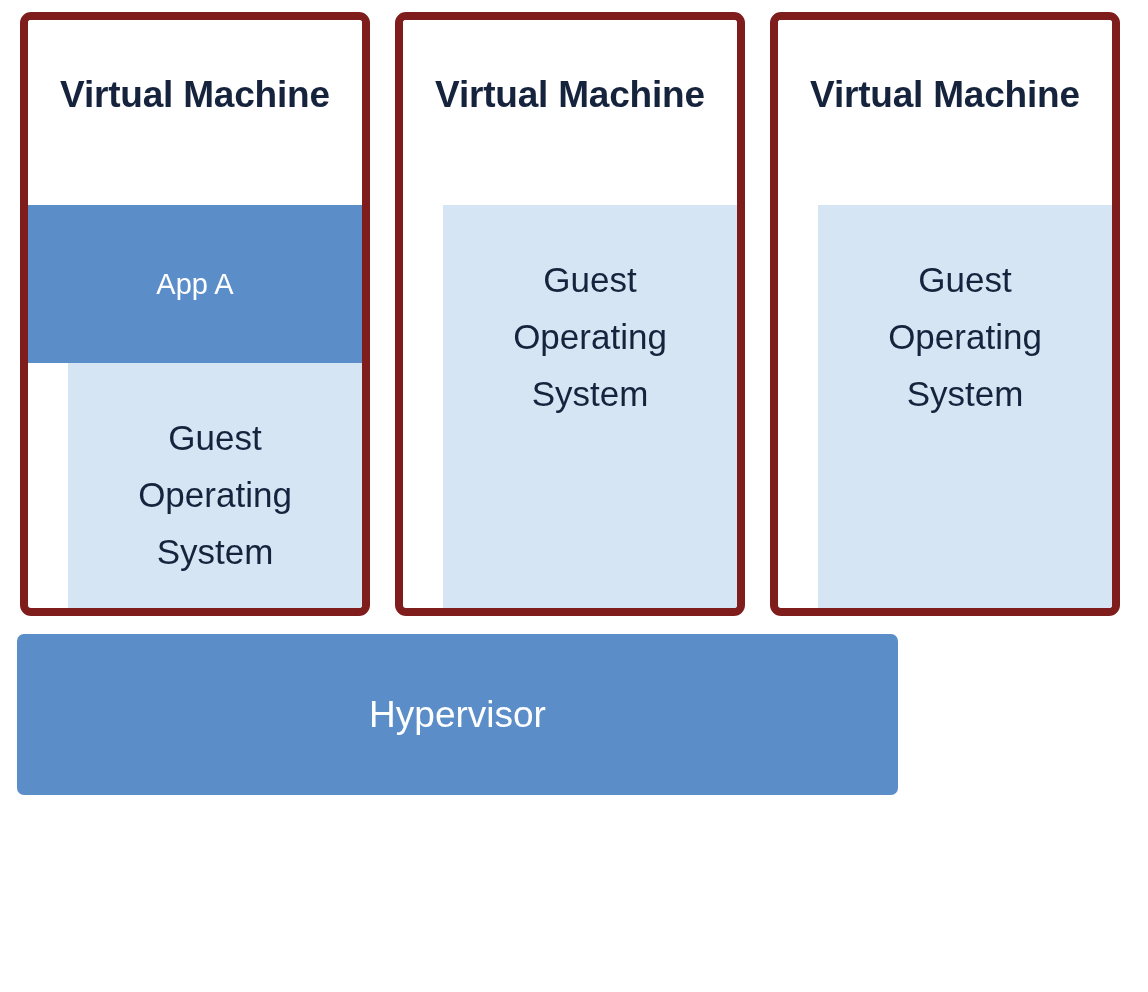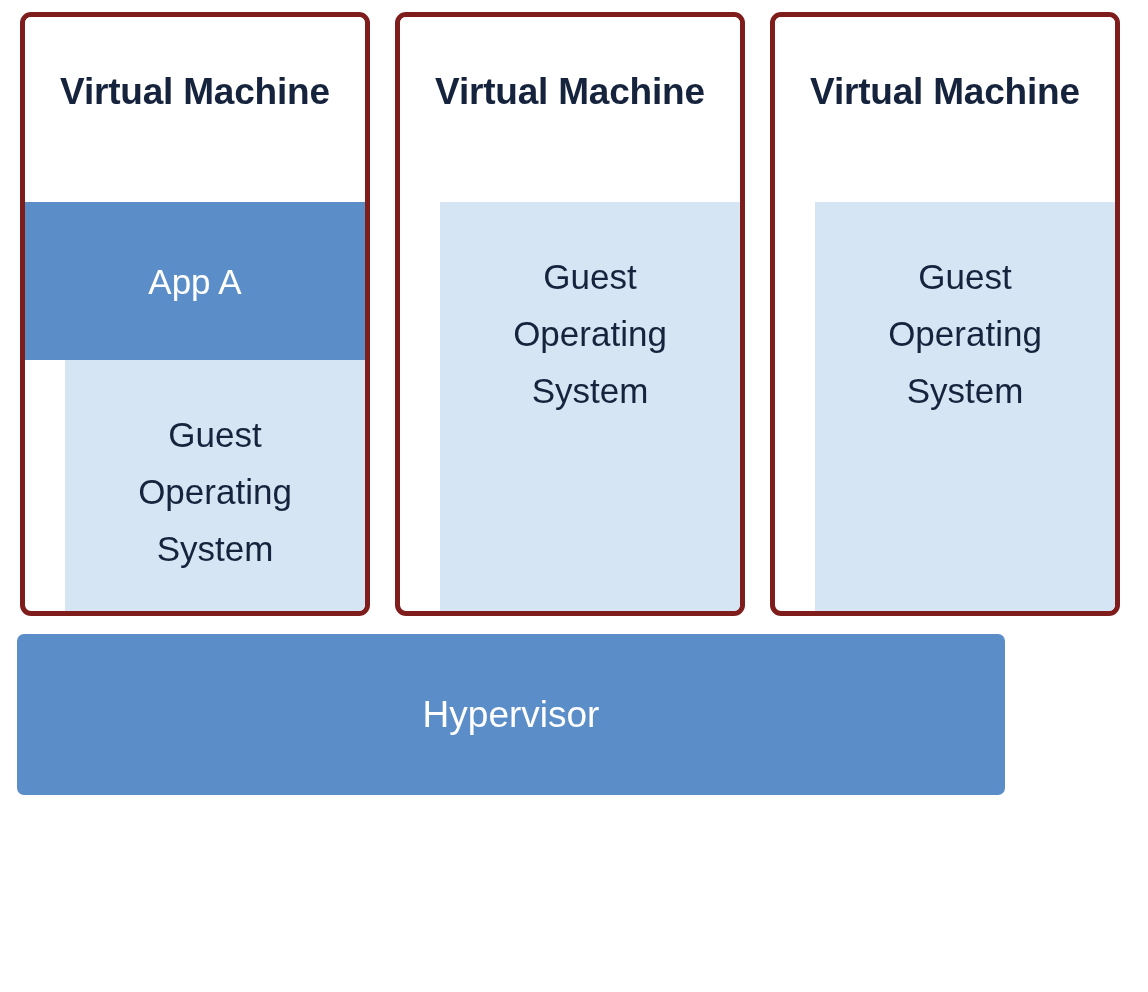--- a/index.html
+++ b/index.html
@@ -25,21 +25,21 @@
     top: 12px;
     width: 1100px;
     height: 604px;
     display: flex;
     flex-direction: row;
     gap: 25px;
   }
   .vm-card {
     flex: 1 1 0;
     box-sizing: border-box;
-    border: 5px solid #7f1d1d;
+    border: 8px solid #7f1d1d;
     border-radius: 11px;
     background: #ffffff;
     overflow: hidden;
     display: flex;
     flex-direction: column;
   }
   .vm-title {
     height: 185px;
     flex: 0 0 185px;
     display: flex;
@@ -55,21 +55,21 @@
     line-height: 1;
   }
   .vm-app {
     flex: 0 0 158px;
     height: 158px;
     background: #5b8ec8;
     color: #ffffff;
     display: flex;
     align-items: center;
     justify-content: center;
-    font-size: 35px;
+    font-size: 29px;
     font-weight: normal;
     line-height: 1;
   }
   .vm-os {
     flex: 1 1 auto;
     background: #d6e5f4;
     color: #16233c;
     display: flex;
     align-items: flex-start;
     justify-content: center;
@@ -79,21 +79,21 @@
     font-size: 35px;
     line-height: 57px;
     white-space: pre-line;
     margin-left: 40px;
   }
 
   
   .layer-bar {
     position: absolute;
     left: 17px;
-    width: 988px;
+    width: 881px;
     border-radius: 7px;
     display: flex;
     align-items: center;
     justify-content: center;
     color: #ffffff;
     font-size: 37px;
     line-height: 1;
   }
   .layer-hypervisor {
     top: 634px;

